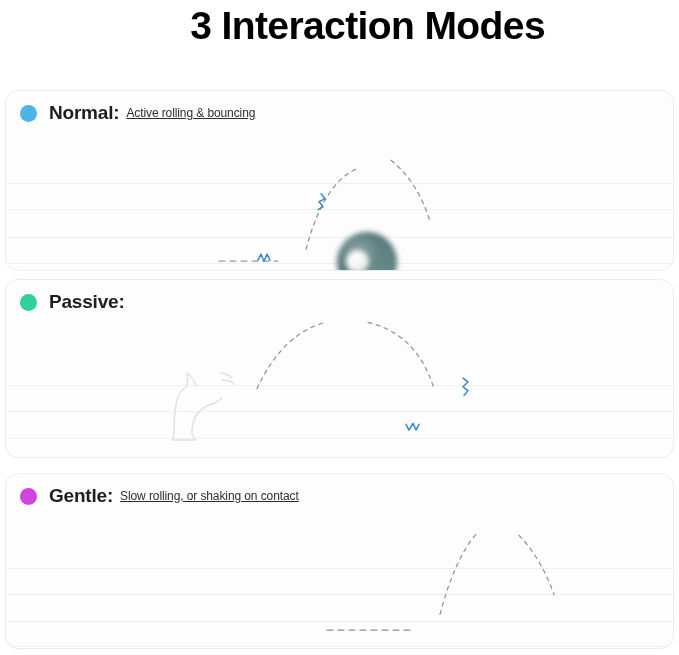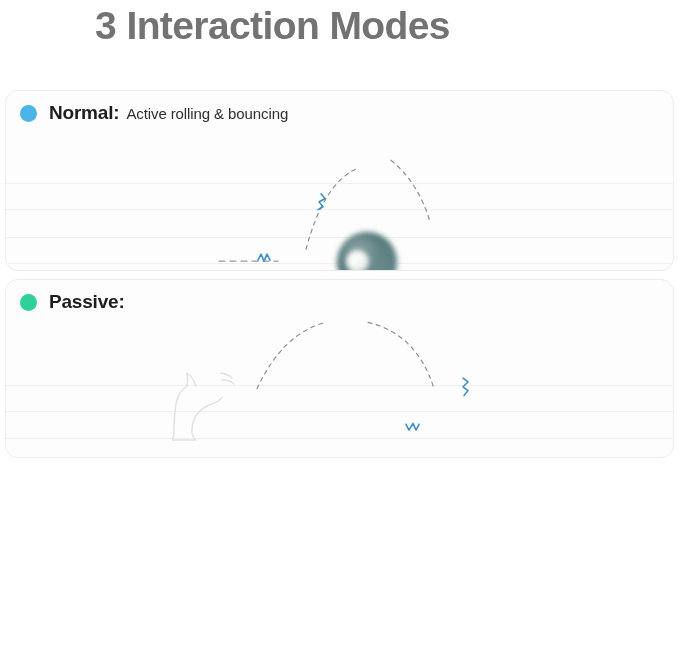--- a/index.html
+++ b/index.html
@@ -21,25 +21,25 @@
     height: 655px;
     background: #ffffff;
   }
 
   
   .page-title {
     position: absolute;
     left: 0;
     top: 4px;
     width: 545px;
-    text-align: center;
+    text-align: right;
     font-size: 39px;
     font-weight: 700;
     letter-spacing: -0.6px;
-    color: #737373;
+    color: #000000;
     font-family: "Liberation Sans", sans-serif;
   }
 
   
   .mode-card {
     position: absolute;
     left: 5px;
     width: 669px;
     box-sizing: border-box;
     background: #fdfdfd;
@@ -82,25 +82,26 @@
     flex: 0 0 auto;
     margin-right: 12px;
   }
   .mode-name {
     font-size: 19px;
     font-weight: 700;
     color: #1e1e20;
     letter-spacing: -0.2px;
   }
   .mode-desc {
-    font-size: 15px;
+    font-size: 12px;
     font-weight: 400;
     color: #2e2e30;
     margin-left: 7px;
     letter-spacing: -0.1px;
+    text-decoration: underline;
   }
 
   
   .scene {
     position: absolute;
     left: 0; top: 0;
     width: 669px;
     height: 100%;
     z-index: 3;
     pointer-events: none;
@@ -209,14 +210,42 @@
 
       <svg class="cat" style="left:166px; top:86px; width:66px; height:76px;" viewBox="0 0 66 76">
         <path d="M24 20 q-3 -9 -9 -13 q1 8 0 13 q-9 6 -11 18 q-2 12 -2 26 q0 8 -2 10 l24 0 q-5 -4 -4 -11 q1 -10 6 -16 q6 -7 14 -9 q6 -2 10 -6" fill="none" stroke="#e1e1e1" stroke-width="1.5" stroke-linejoin="round" stroke-linecap="round"></path>
         <path d="M49 7 q7 1 11 5" fill="none" stroke="#e1e1e1" stroke-width="1.5" stroke-linecap="round"></path>
         <path d="M50 14 q8 0 12 4" fill="none" stroke="#e1e1e1" stroke-width="1.5" stroke-linecap="round"></path>
       </svg>
 
     </div>
   </div>
 
+  <div class="mode-card card-3">
+
+    <div class="floor-lines">
+      <div class="ln" style="top:94px"></div>
+      <div class="ln" style="top:120px"></div>
+      <div class="ln" style="top:147px"></div>
+      <div class="ln" style="top:172px"></div>
+    </div>
+
+    <div class="mode-header">
+      <span class="mode-dot" style="background:#cf45de"></span>
+      <span class="mode-name">Gentle:</span>
+      <span class="mode-desc">Slow rolling, or shaking on contact</span>
+    </div>
+
+    <div class="scene">
+
+      <svg class="paths" viewBox="0 0 669 176" preserveAspectRatio="none">
+
+        <path d="M 321 158 L 408 158" fill="none" stroke="#8f8f8f" stroke-width="1.3" stroke-dasharray="6 5" stroke-linecap="round"></path>
+
+        <path d="M 434 142 Q 449 85 470 61" fill="none" stroke="#8f8f8f" stroke-width="1.2" stroke-dasharray="4 4.5" stroke-linecap="round"></path>
+
+        <path d="M 513 62 Q 535 85 548 122" fill="none" stroke="#8f8f8f" stroke-width="1.2" stroke-dasharray="4 4.5" stroke-linecap="round"></path>
+      </svg>
+
+    </div>
+  </div>
 
 </div>
 
 </body></html>

